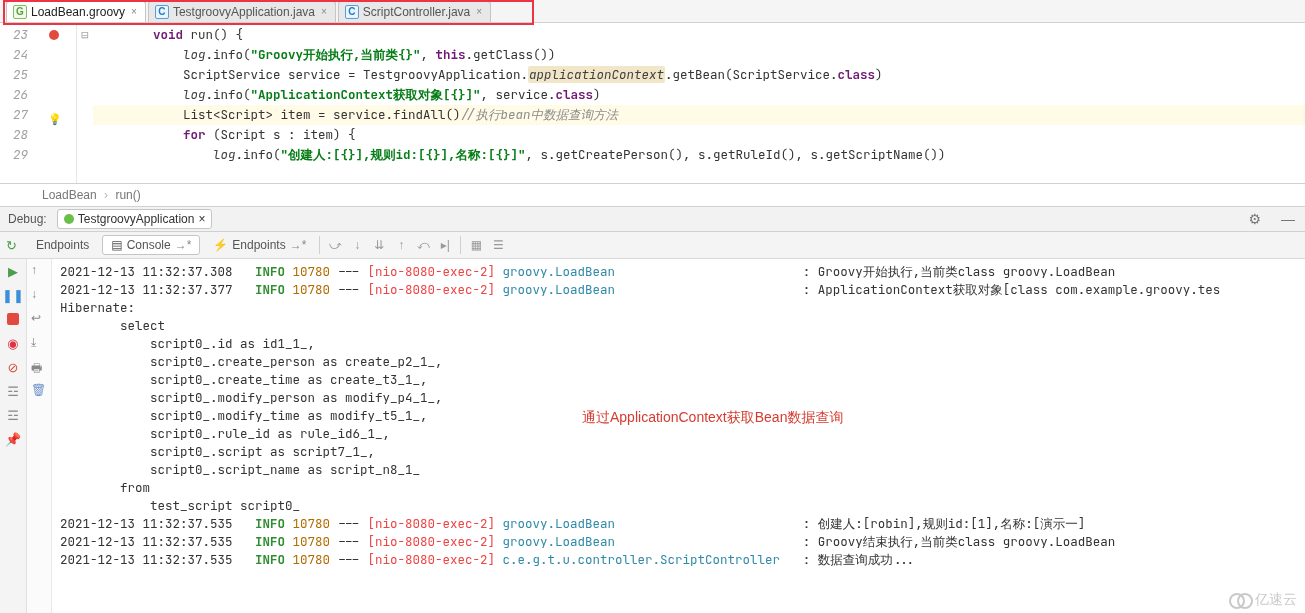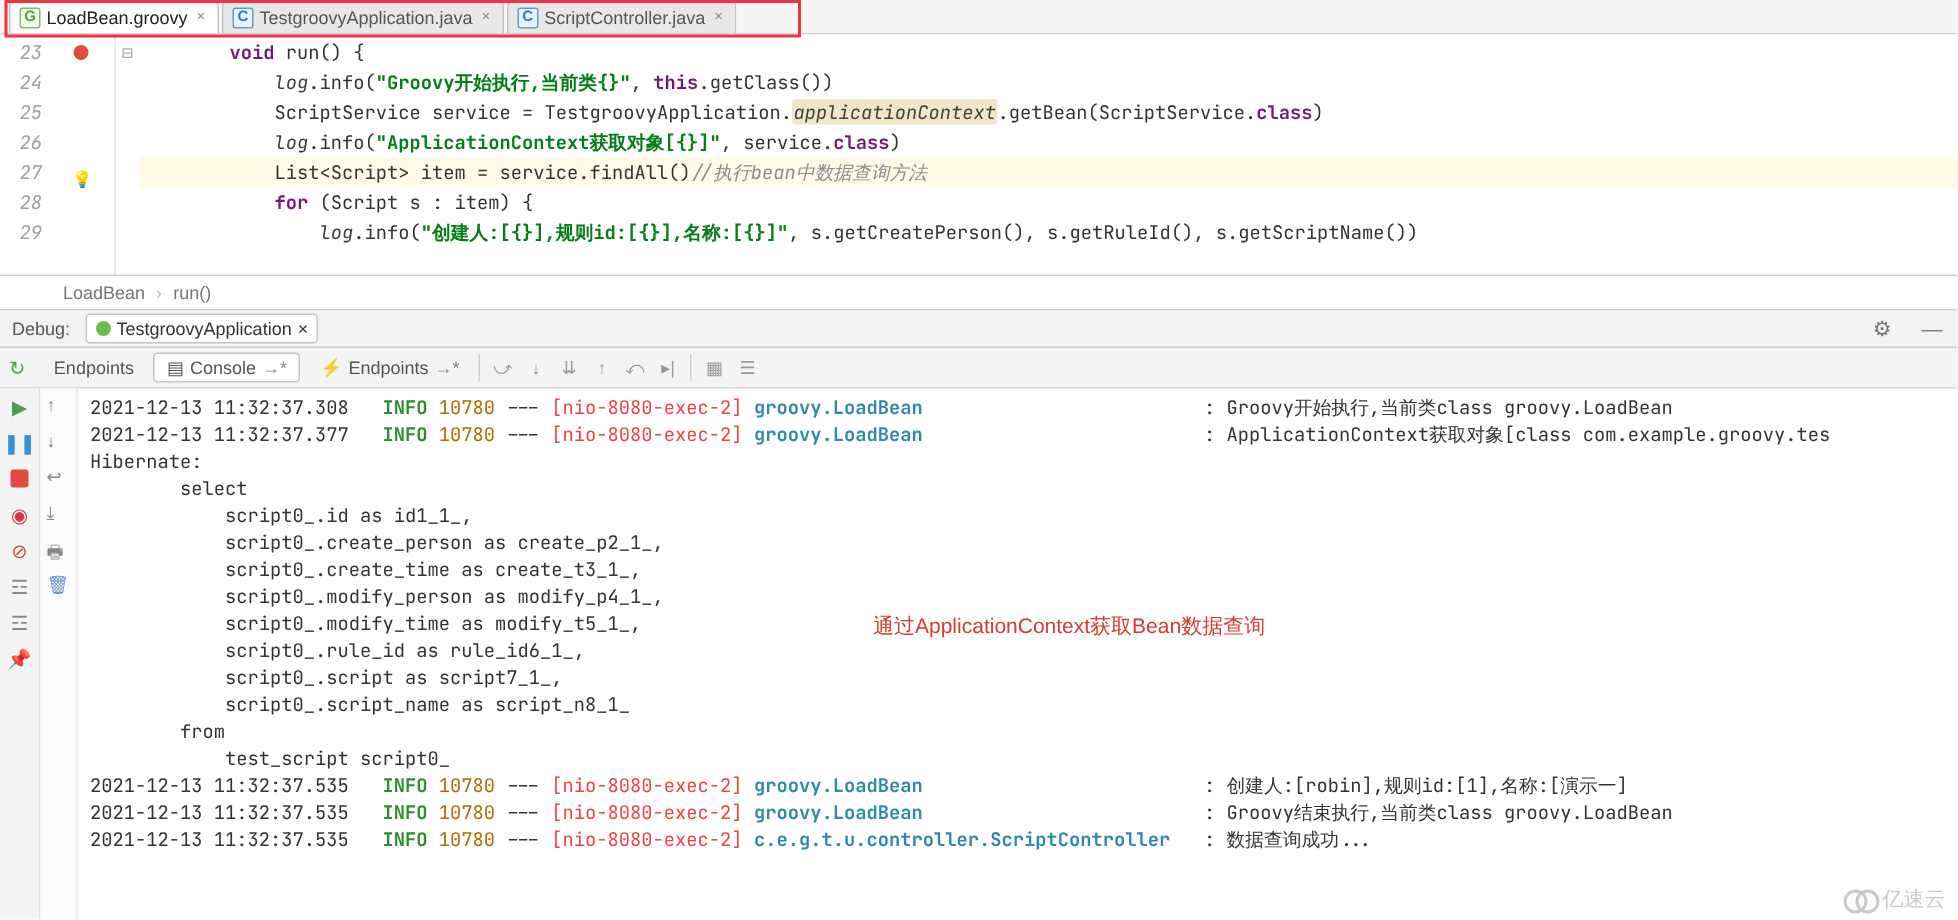--- a/index.html
+++ b/index.html
@@ -108,21 +108,21 @@
   .play{color:#4b9e4b;} .pause{color:#3b8fd6;} .stop{background:#e34a3f;width:12px;height:12px;border-radius:2px;}
   .mute{color:#d34c3b;}
   .side2 { width:24px; background:#fbfbfb; border-right:1px solid #e8e8e8; display:flex; flex-direction:column; align-items:center; padding-top:4px; gap:8px;}
   .side2 .ic { width:16px;height:16px; color:#888; font-size:12px;}
   .console {
     flex:1; position:relative; overflow:hidden;
     font-family: "JetBrains Mono","Consolas",monospace; font-size:12.5px;
     padding: 4px 4px 4px 8px; white-space: pre; color:#333;
   }
   .console .ln { height:18px; line-height:18px;}
-  .lvl-info{ color:#2e8d2e; font-weight:bold;} .pid{color:#b36b00;} .thr{color:#ef4444;} .logger{color:#2f8aa8;font-weight:bold;}
+  .lvl-info{ color:#2e8d2e; font-weight:bold;} .pid{color:#b36b00;} .thr{color:#ef4444;} .logger{color:#2f8aa8;}
   .annot {
     position:absolute; top:150px; left:530px; color:#d63b2f; font-size:14px; font-family:"Segoe UI",sans-serif;
   }
   .watermark {
     position:absolute; right:8px; bottom:8px; font-size:14px; color:#c9c9c9; font-family:Arial;
     display:flex; align-items:center; gap:4px;
   }
   .watermark .rings { width:22px;height:14px; position:relative;}
   .watermark .rings span{position:absolute;width:12px;height:12px;border:2px solid #c9c9c9;border-radius:50%;}
   .watermark .rings .r2{left:8px;}

